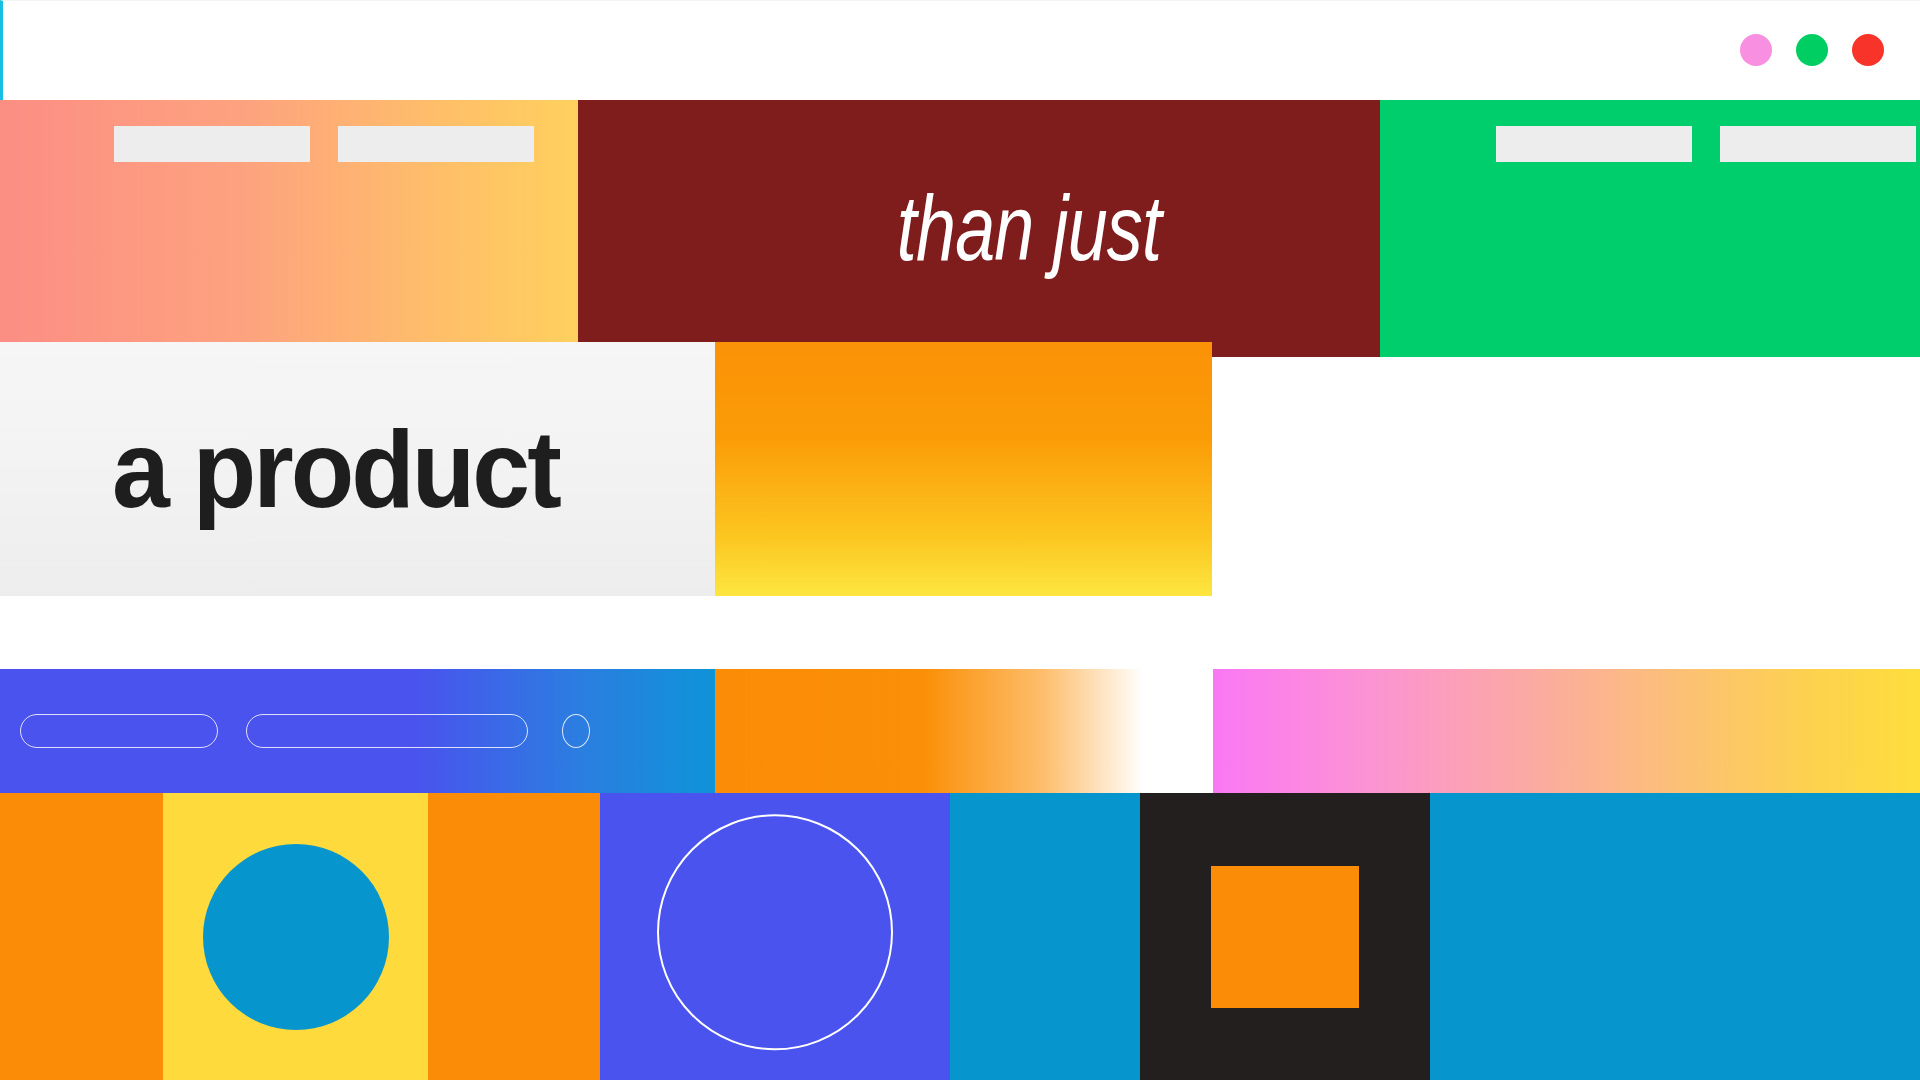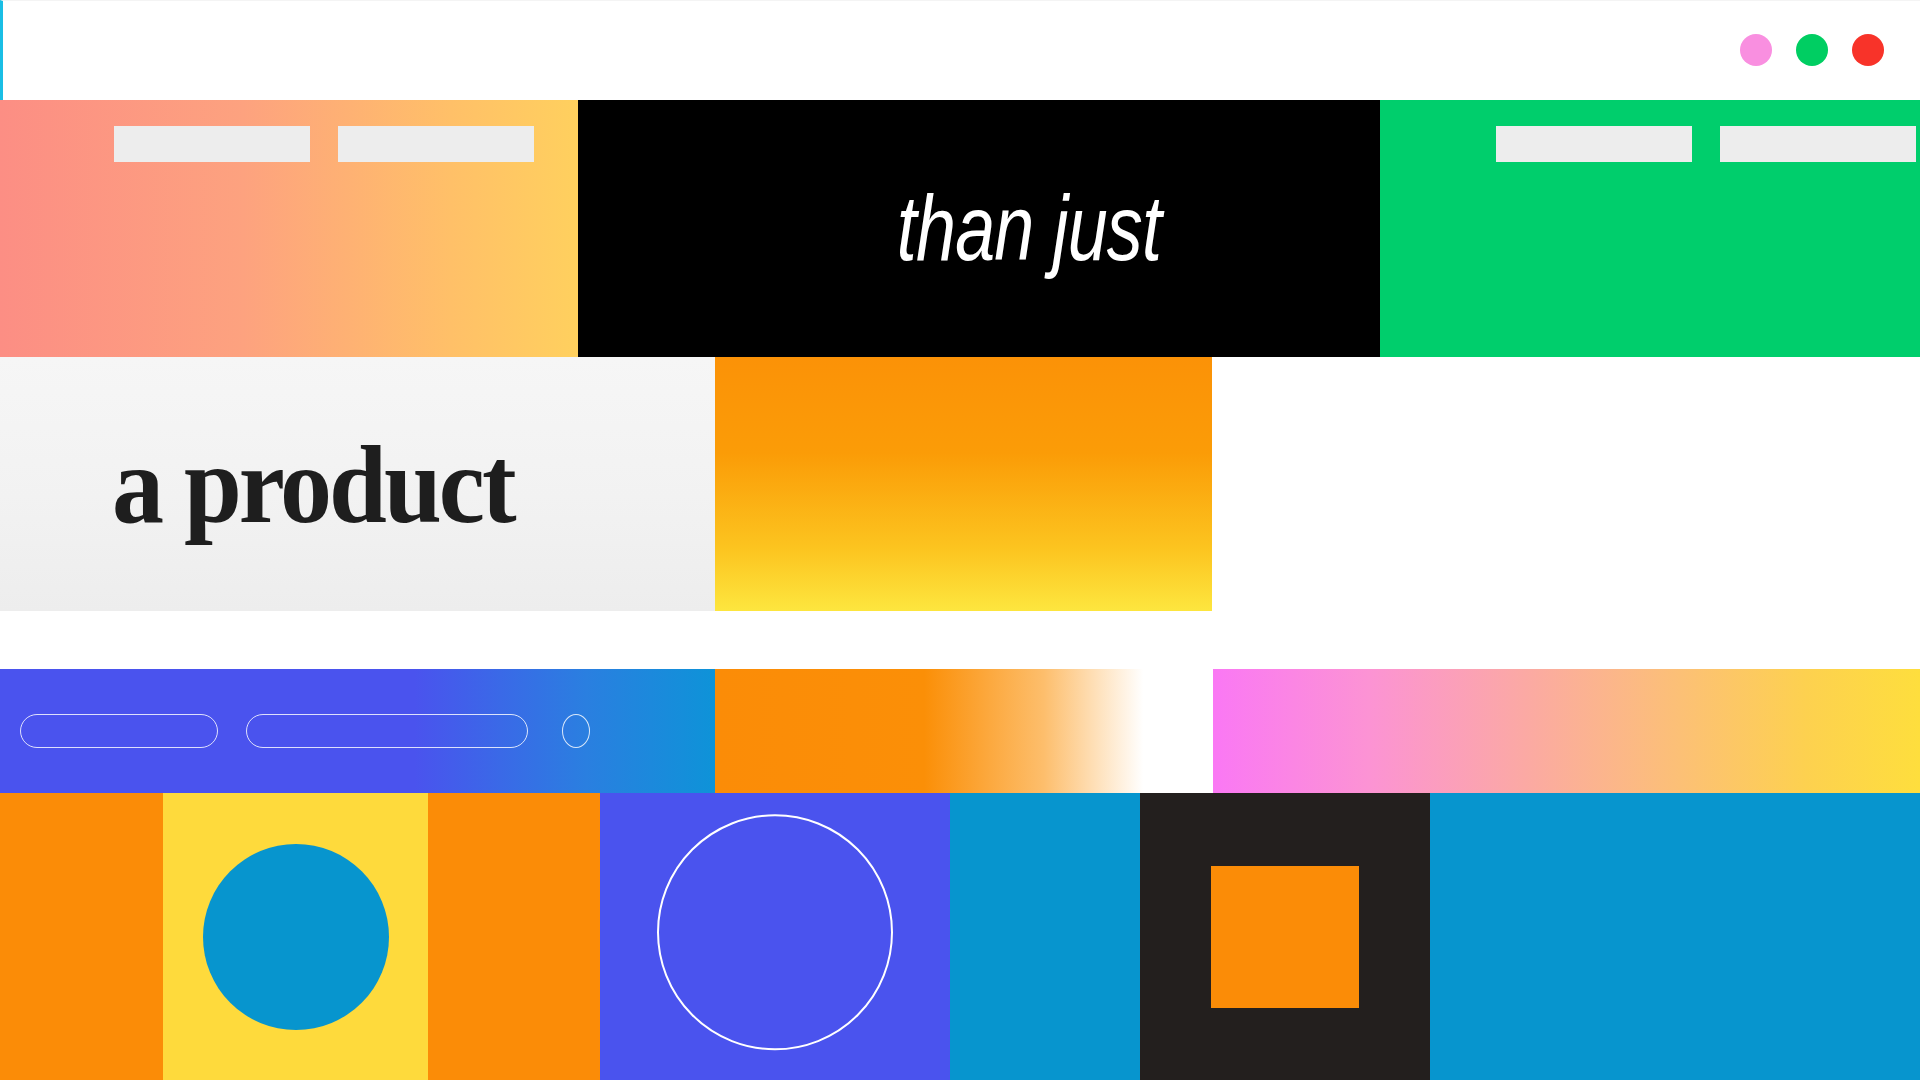--- a/index.html
+++ b/index.html
@@ -48,21 +48,21 @@
     display:flex; align-items:center; justify-content:center;
     color:#ffffff;
     font-style:italic;
     font-weight:300;
     font-size:92px;
     letter-spacing:-1px;
     transform:scaleX(.78);
   }
 
   
-  .band-mid { top:357px; height:254px;font-family:Liberation Serif, serif; }
+  .band-mid { top:342px; height:254px; }
   .phrase-bold {
     position:absolute; left:0; top:0; width:100%; height:100%;
     display:flex; align-items:center;
     font-weight:800;
     font-size:104px;
     letter-spacing:-3px;
     transform:scaleY(1.06);
   }
   .phrase-bold.dark { color:#1E1E1E; justify-content:flex-start; padding-left:112px; }
   .phrase-bold.light { color:#ffffff; justify-content:flex-start; padding-left:96px; }
@@ -122,21 +122,21 @@
     </div>
   </div>
 
   <div class="band band-hero" id="row-hero">
       <div class="cell" style="left: 0px; width: 578px; background: linear-gradient(90deg, rgb(252, 142, 132) 0%, rgb(253, 162, 127) 42%, rgb(255, 192, 104) 78%, rgb(255, 208, 94) 100%);">
         <div class="ph-row">
           <span class="ph-bar"></span>
           <span class="ph-bar"></span>
         </div>
       </div>
-      <div class="cell" style="left: 578px; width: 902px; background: #000000;">
+      <div class="cell" style="left: 578px; width: 902px; background: #7f1d1d;">
         <div class="phrase-italic">than just</div>
       </div>
       <div class="cell" style="left: 1380px; width: 540px; background: rgb(0, 206, 108);">
         <div class="ph-row right">
           <span class="ph-bar"></span>
           <span class="ph-bar"></span>
         </div>
       </div>
     </div>
 

